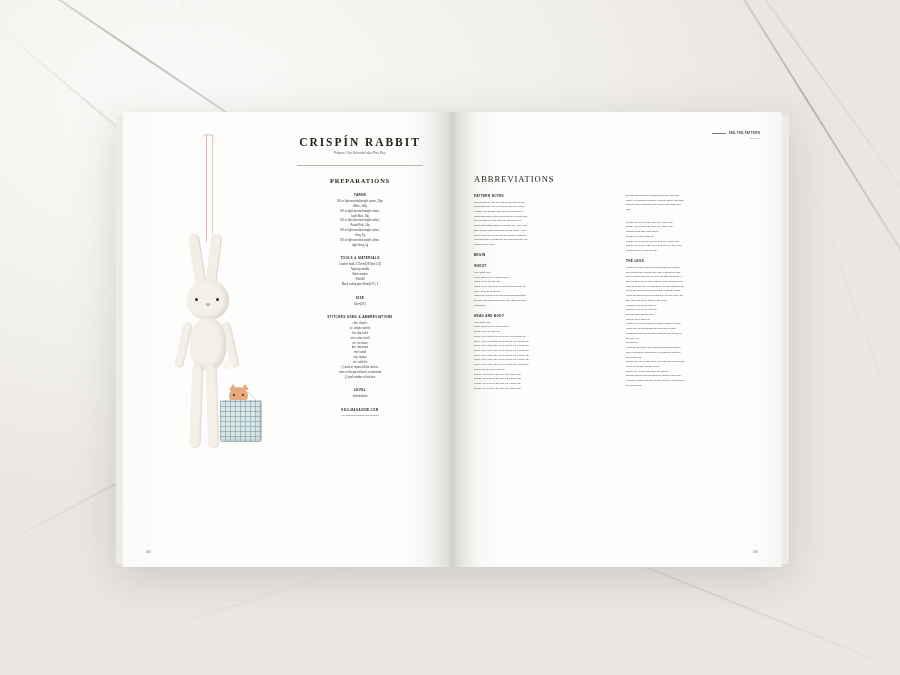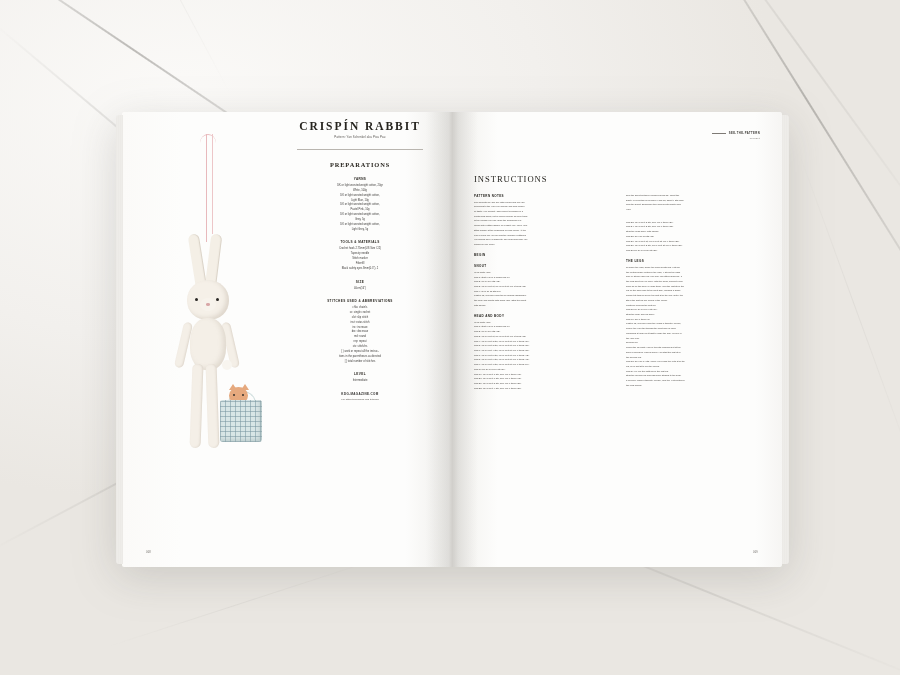--- a/index.html
+++ b/index.html
@@ -237,21 +237,21 @@
     width: 2px; height: 2px;
     background: #35312e;
     border-radius: 50%;
   }
   .cat-eye.l { left: 13px; top: 12px; }
   .cat-eye.r { left: 22px; top: 12px; }
 
   .left-col {
     position: absolute;
     left: 168px;
-    top: 8px;
+    top: 24px;
     width: 140px;
     text-align: center;
   }
   .title {
     font-family: "Liberation Serif", serif;
     font-size: 11.5px;
     letter-spacing: .17em;
     color: #26241f;
     margin: 0 0 3px 0;
   }
@@ -470,21 +470,21 @@
 
     <div class="page right">
       <div class="gutter-shadow r"></div>
       <div class="content">
 
         <div class="brandmark">
           <div class="bm-top"><span class="bm-line"></span><span>SEE-THE-PATTERN</span></div>
           <div class="bm-bot">crochet</div>
         </div>
 
-        <div class="instructions-title">INSTRUCTIONS</div>
+        <div class="instructions-title">ABBREVIATIONS</div>
 
         <div class="cols">
             <h4 class="first">PATTERN NOTES</h4>
             <p class="ultratiny">The amounts of yarn are rather small and will vary</p>
             <p class="ultratiny">according to the yarn you choose and how loosely</p>
             <p class="ultratiny">or tightly you crochet. This project is worked in a</p>
             <p class="ultratiny">continuous spiral, not in joined rounds. To keep track</p>
             <p class="ultratiny">of the rounds you may mark the beginning of a</p>
             <p class="ultratiny">round with a stitch marker or a safety pin. Move your</p>
             <p class="ultratiny">stitch marker at the beginning of each round. At the</p>

